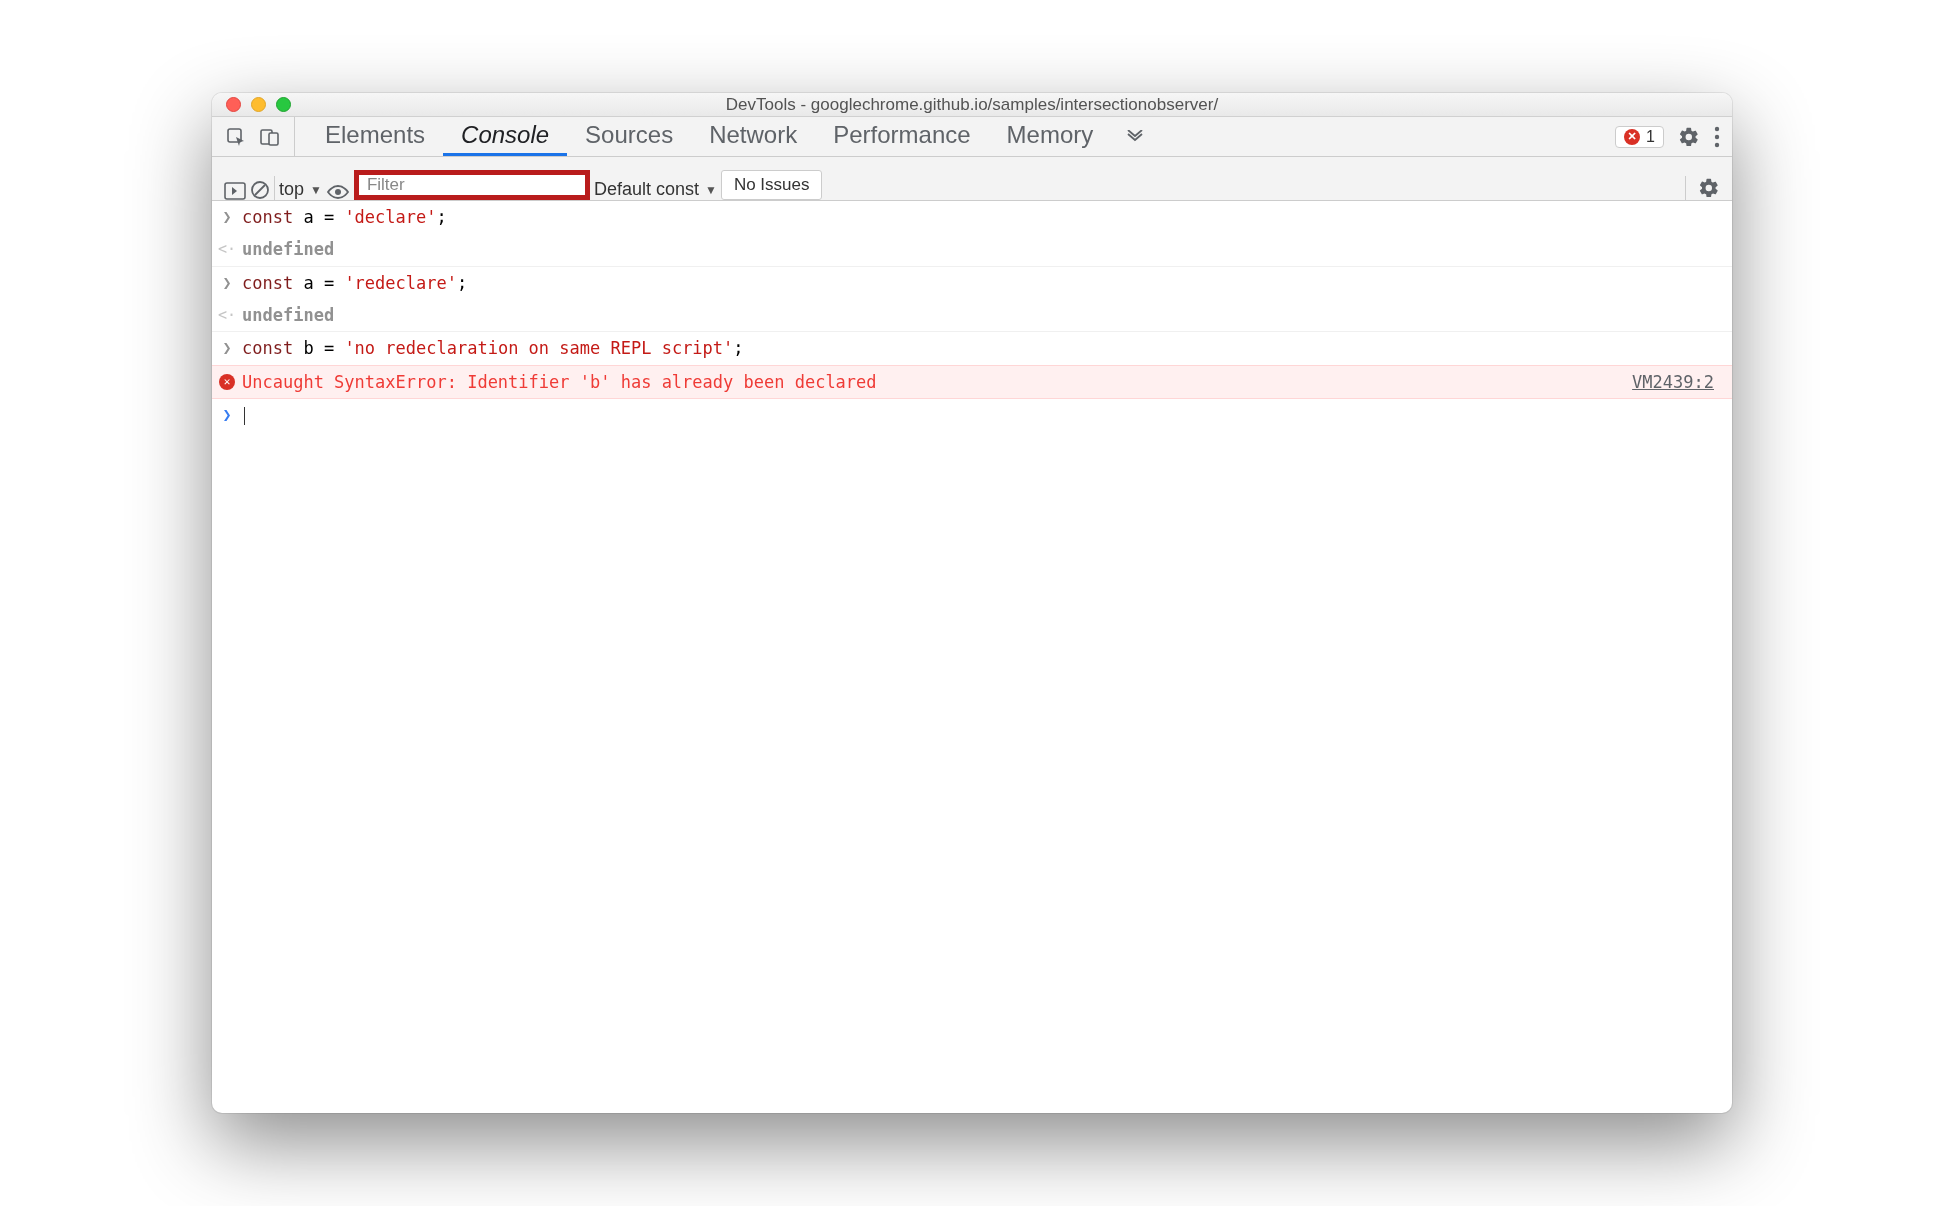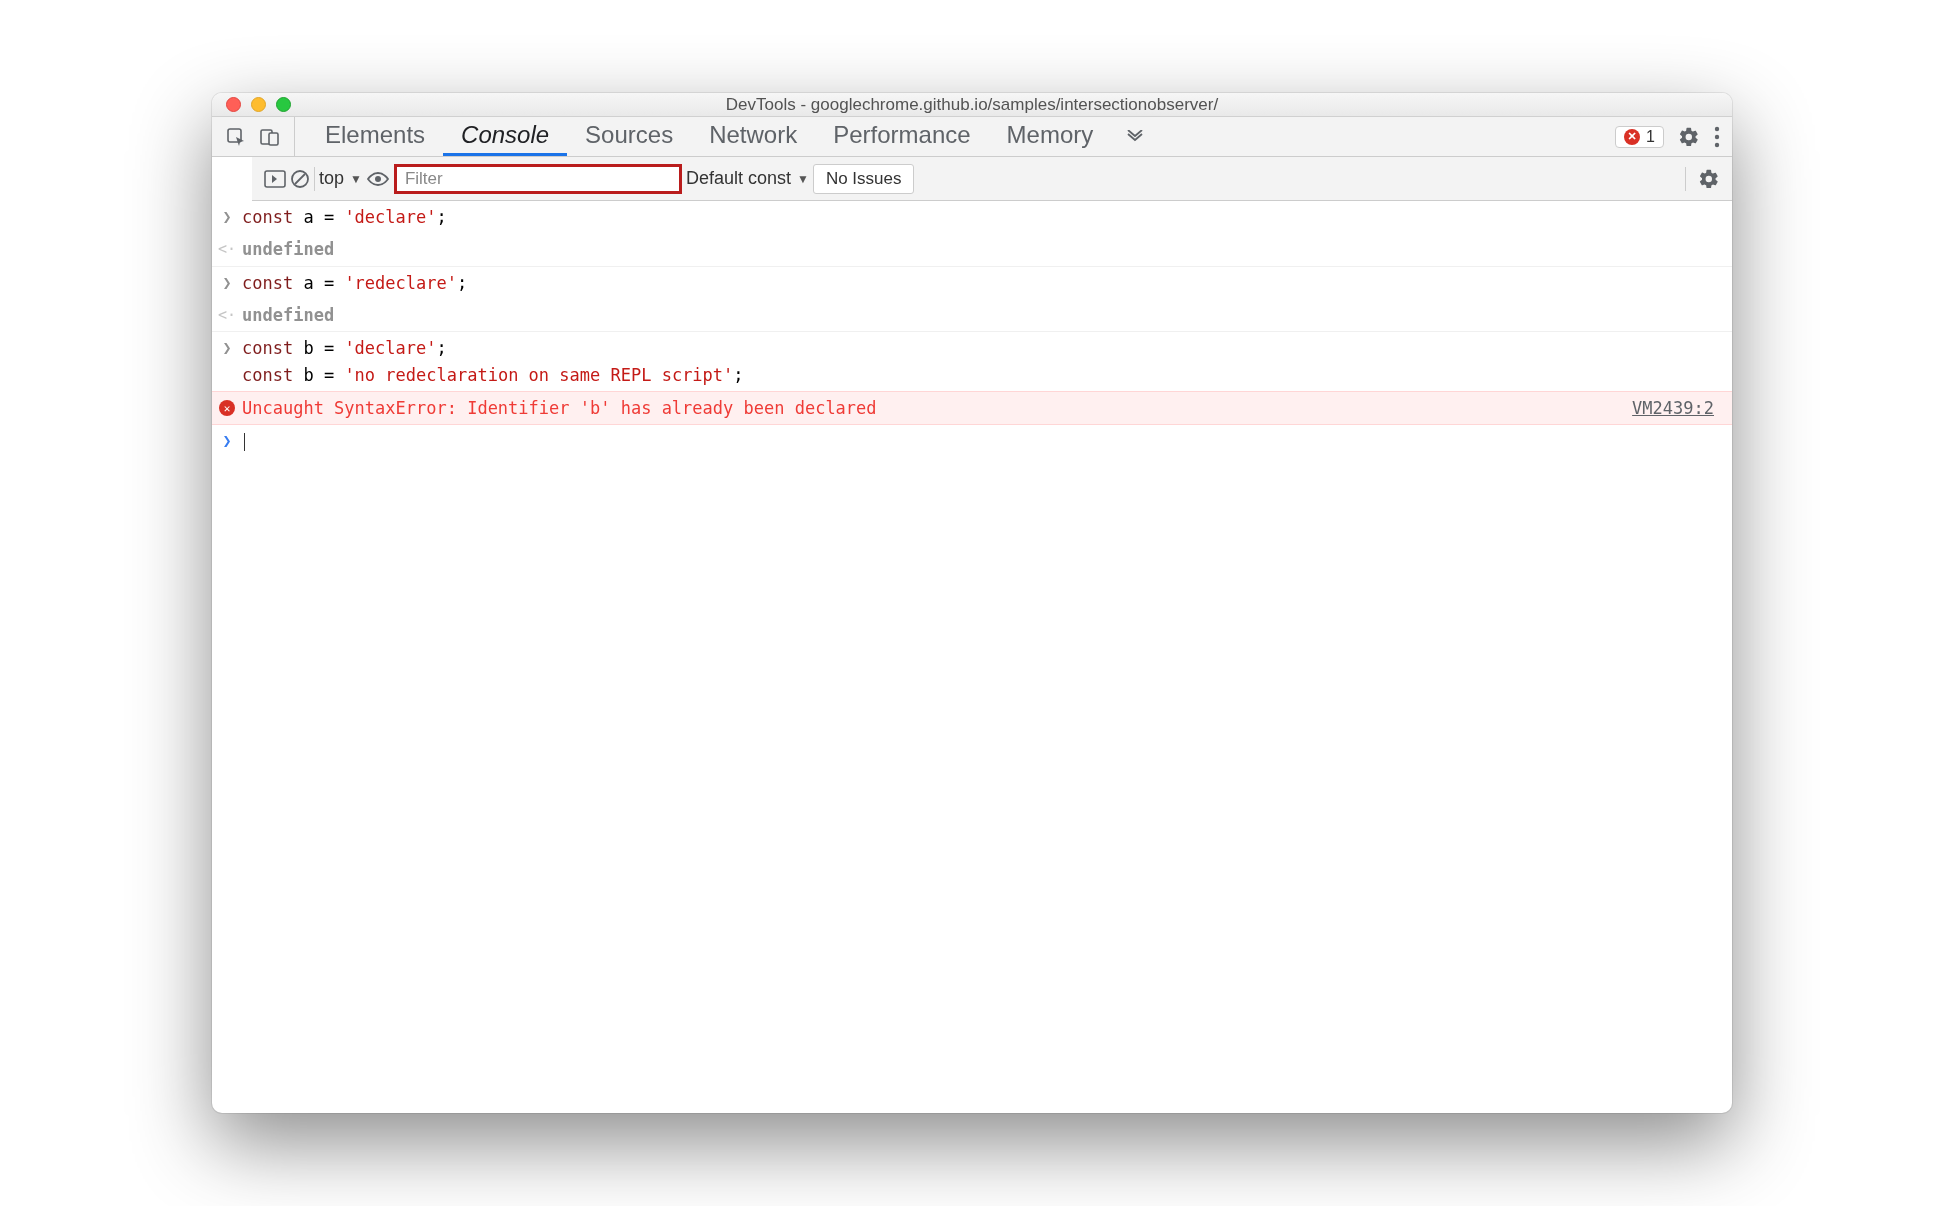--- a/index.html
+++ b/index.html
@@ -114,38 +114,37 @@
     color: #fff;
     display:flex; align-items:center; justify-content:center;
     font-size: 11px; font-weight: bold;
   }
   
   .console-tb {
     height: 44px;
     background: #f3f3f3;
     border-bottom: 1px solid #ccc;
     display: flex;
-    align-items: center;
+    align-items: flex-end;
     padding: 0 12px;
     gap: 4px;
     flex-shrink: 0;
-    margin-left: 40px;
   }
   .ctx-select {
     display: flex;
     align-items: center;
     gap: 6px;
     font-size: 18px;
     color: #333;
     cursor: pointer;
   }
   .filter-input {
-    width: 288px;
+    width: 236px;
     height: 30px;
-    border: 3px solid #b91c1c;
+    border: 5px solid #b91c1c;
     background: #fff;
     font-size: 17px;
     padding: 0 8px;
     color: #333;
   }
   .filter-input::placeholder { color:#888; }
   .levels {
     font-size: 18px;
     color: #333;
     display:flex; align-items:center; gap:6px;
@@ -363,21 +362,20 @@
         <div class="gutter">
           <span class="chev ret">&lt;·</span>
         </div>
         <div class="content"><span class="undef">undefined</span></div>
       </div>
       <div class="row noborder">
         <div class="gutter">
           <span class="chev">❯</span>
         </div>
         <div class="content">
-          <div><span><span class="kw">const</span><span> b = </span><span class="str">'declare'</span><span>;</span></span></div>
           <div><span><span class="kw">const</span><span> b = </span><span class="str">'no redeclaration on same REPL script'</span><span>;</span></span></div>
         </div>
       </div>
       <div class="row err-row">
         <div class="gutter">
           <span class="err-icon">✕</span>
         </div>
         <div class="content" style="display: flex;">
           <span class="err-text" style="flex: 1 1 0%;">Uncaught SyntaxError: Identifier 'b' has already been declared</span>
           <span class="err-src">VM2439:2</span>

